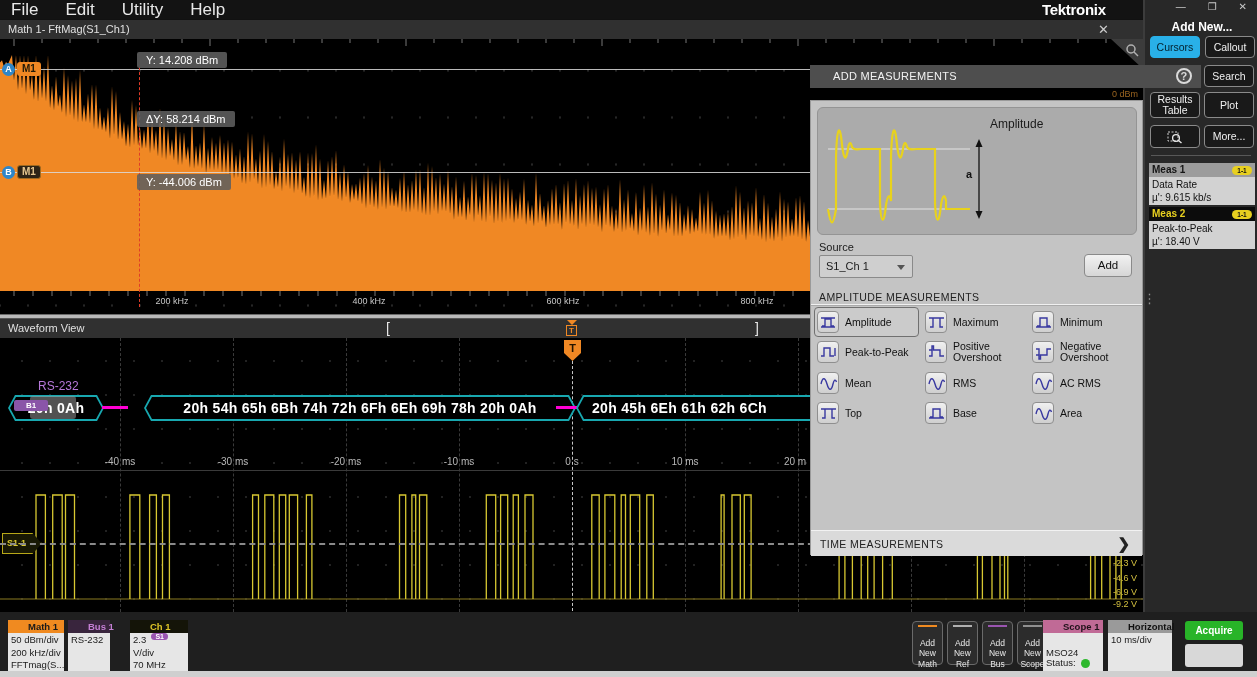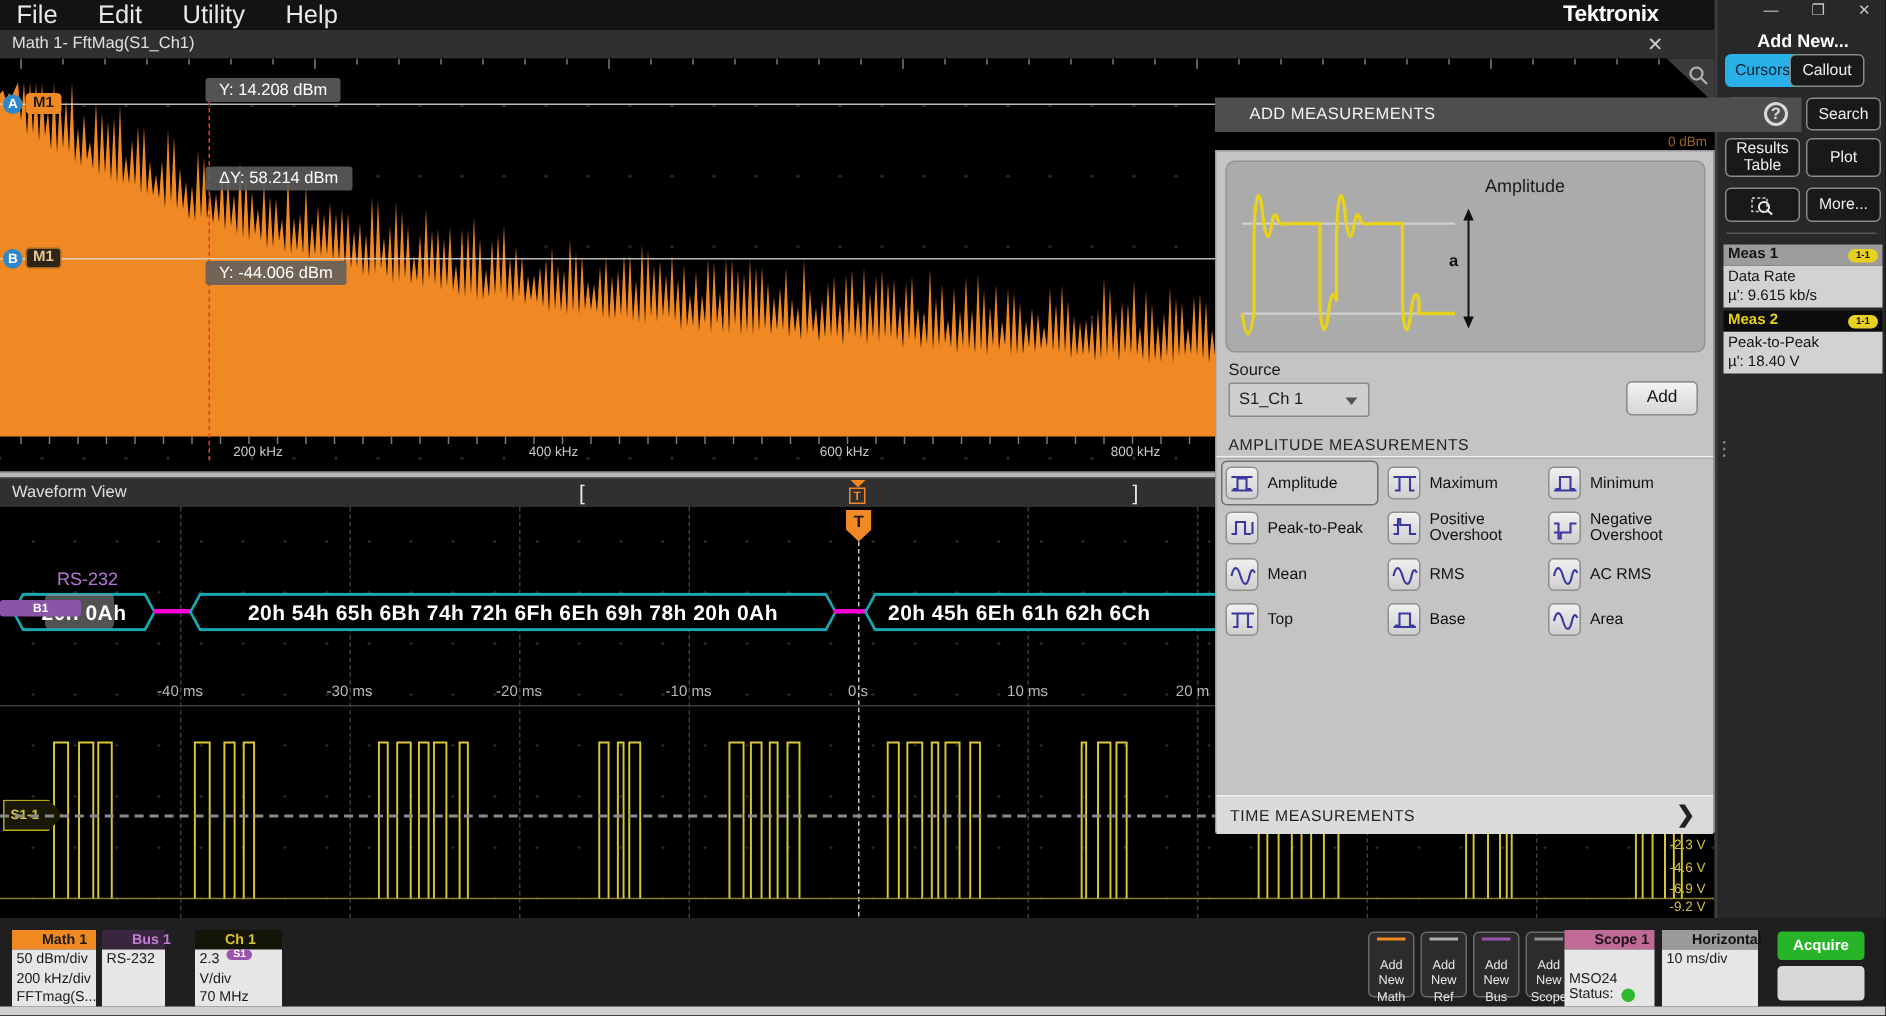--- a/index.html
+++ b/index.html
@@ -35,21 +35,21 @@
 .vgrid{position:absolute;top:0;height:274px;border-left:1px dashed #3a3a3a}
 #trig-big{position:absolute;left:564px;top:2px;width:17px;height:21px;background:#f08824;clip-path:polygon(0 0,100% 0,100% 62%,50% 100%,0 62%);color:#241500;font-size:11px;font-weight:bold;text-align:center;line-height:17px}
 #trig-line{position:absolute;left:572px;top:23px;height:250px;border-left:1px dashed #c8c8c8}
 .busbox{position:absolute;top:57px;height:26px}
 .busbox .outer{position:absolute;inset:0;background:#18a8b0;clip-path:polygon(7px 0,calc(100% - 7px) 0,100% 50%,calc(100% - 7px) 100%,7px 100%,0 50%)}
 .busbox .inner{position:absolute;inset:2px;background:#000;clip-path:polygon(6px 0,calc(100% - 6px) 0,100% 50%,calc(100% - 6px) 100%,6px 100%,0 50%)}
 .busbox .txt{position:absolute;inset:0;color:#fff;font-size:14px;font-weight:bold;text-align:center;line-height:26px;white-space:nowrap;letter-spacing:.3px;z-index:2}
 #busbox3 .txt{text-align:left;padding-left:16px}
 .buslink{position:absolute;top:68px;height:3px;background:#ff00d4}
 #rs232-label{position:absolute;left:38px;top:41px;color:#b678d8;font-size:12px}
-#b1-badge{position:absolute;left:0;top:62px;background:#8a55a8;color:#fff;font-size:8px;font-weight:bold;padding:1px 22px;border-radius:2px;z-index:3}
+#b1-badge{position:absolute;left:14px;top:62px;background:#8a55a8;color:#fff;font-size:8px;font-weight:bold;padding:1px 12px;border-radius:2px;z-index:3}
 #byte-hl{position:absolute;left:30px;top:58px;width:46px;height:23px;background:rgba(150,150,150,.55);border-radius:3px;z-index:1}
 .tlabel{position:absolute;top:118px;transform:translateX(-50%);color:#b8b8b8;font-size:10px;white-space:nowrap}
 #wave-sep{position:absolute;left:0;top:132px;width:1143px;height:1px;background:#3a3a3a}
 #pulses{position:absolute;left:0;top:133px}
 #s1-badge{position:absolute;left:2px;top:195px;width:40px;height:21px;background:#181804;border:1.5px solid #b8a818;clip-path:polygon(0 0,76% 0,100% 50%,76% 100%,0 100%);color:#d8c830;font-size:9px;font-weight:bold;line-height:18px;padding-left:4px}
 #gnd-line{position:absolute;left:0;top:205px;width:1143px;height:0;border-top:2px dashed #8a8a8a}
 .vlabel{position:absolute;right:6px;color:#d4c040;font-size:9px;z-index:2}
 
 #bottombar{position:absolute;left:0;top:612px;width:1257px;height:59px;background:#1f1f1f;z-index:55}
 #bottom-strip{position:absolute;left:0;top:671px;width:1257px;height:6px;background:#cfcfcf;z-index:55}
@@ -159,21 +159,21 @@
   <div id="trig-big">T</div>
   <div id="trig-line"></div>
   <div id="rs232-label">RS-232</div>
   <div id="byte-hl"></div>
   <div class="busbox" style="left:8px;width:96px">
     <div class="outer"></div>
       <div class="inner"></div>
     <div class="txt">20h 0Ah</div>
   </div>
   <div class="buslink" style="left:102px;width:26px"></div>
-  <div class="busbox" style="left:126px;width:432px">
+  <div class="busbox" style="left:144px;width:432px">
     <div class="outer"></div>
       <div class="inner"></div>
     <div class="txt">20h 54h 65h 6Bh 74h 72h 6Fh 6Eh 69h 78h 20h 0Ah</div>
   </div>
   <div class="buslink" style="left:556px;width:22px"></div>
   <div class="busbox" id="busbox3" style="left:576px;width:560px">
     <div class="outer"></div>
       <div class="inner"></div>
     <div class="txt">20h 45h 6Eh 61h 62h 6Ch</div>
   </div>
@@ -255,21 +255,21 @@
 <div id="bottom-strip"></div>
 
 <div id="sidebar">
   <div id="winctl">
     <span>—</span>
     <span>❐</span>
     <span>✕</span>
   </div>
   <div id="sb-title">Add New...</div>
   <div class="sbtn active" style="left:5px;top:36px;width:50px;height:22px">Cursors</div>
-  <div class="sbtn" style="left:48px;top:36px;width:50px;height:22px">Callout</div>
+  <div class="sbtn" style="left:60px;top:36px;width:50px;height:22px">Callout</div>
   <div class="sbtn" style="left:5px;top:65px;width:38px;height:22px">Measure</div>
   <div class="sbtn" style="left:59px;top:65px;width:50px;height:22px">Search</div>
   <div class="sbtn" style="left:5px;top:92px;width:50px;height:26px;white-space:pre-line">Results
 Table</div>
   <div class="sbtn" style="left:59px;top:92px;width:50px;height:26px">Plot</div>
   <div class="sbtn" style="left:5px;top:125px;width:50px;height:23px">
     <svg width="16" height="14" viewBox="0 0 16 14">
         <rect x="1" y="2" width="10" height="9" fill="none" stroke="#cfcfcf" stroke-width="1" stroke-dasharray="2 1.5"></rect>
         <circle cx="9" cy="8" r="3.4" fill="none" stroke="#e8e8e8" stroke-width="1.3"></circle>
         <line x1="11.5" y1="10.5" x2="14.5" y2="13" stroke="#e8e8e8" stroke-width="1.4"></line>

